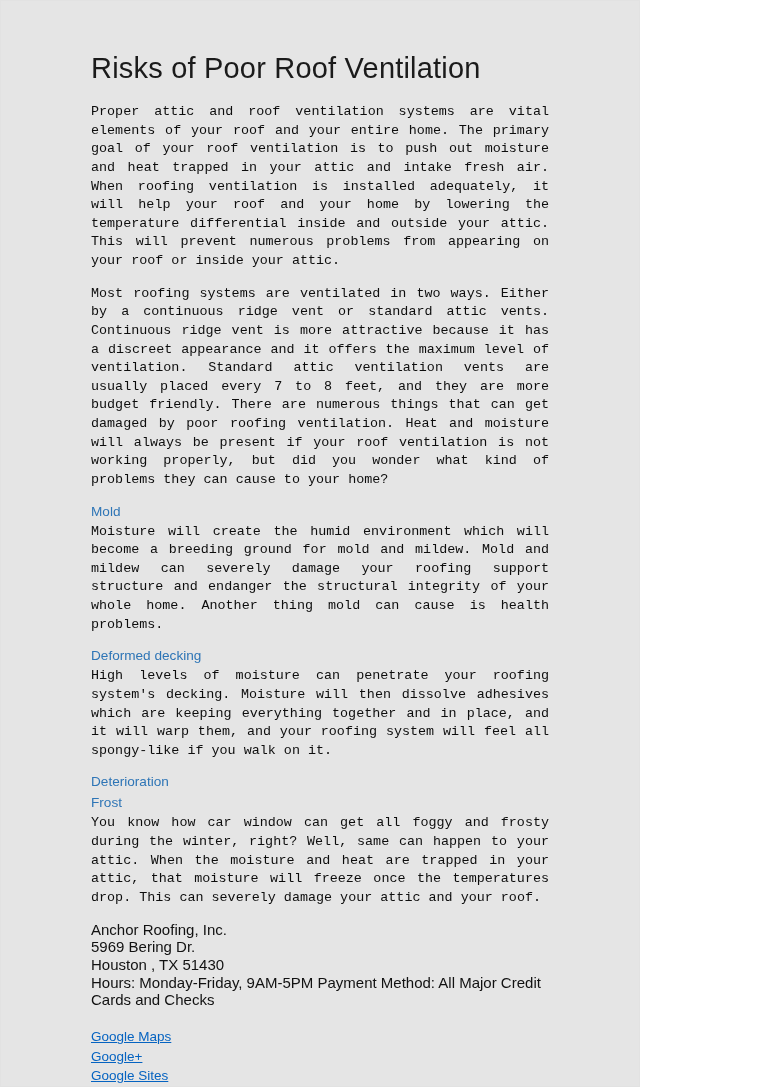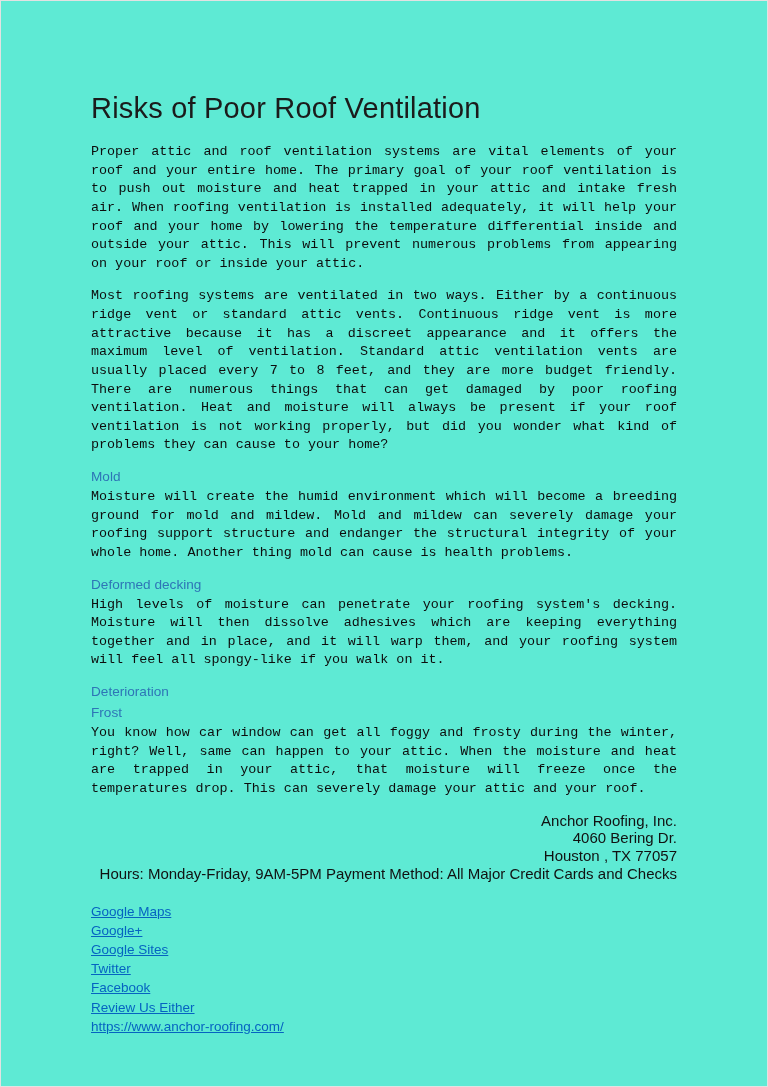--- a/index.html
+++ b/index.html
@@ -3,25 +3,25 @@
 <meta charset="utf-8">
 <style>
   * { box-sizing: border-box; margin: 0; padding: 0; }
   html, body {
     width: 768px;
     height: 1087px;
     background: #ffffff;
     font-family: "Liberation Sans", sans-serif;
   }
   .page {
-    width: 768px;
+    width: 640px;
     height: 1087px;
-    background: #5eead4;
+    background: #e5e5e5;
     box-shadow: inset 0 0 0 1px #e2e2e2;
-    padding: 92px 91px 0 91px;
+    padding: 52px 91px 0 91px;
     overflow: hidden;
   }
   .doc-title {
     font-size: 29px;
     font-weight: 400;
     color: #1b1b1b;
     letter-spacing: 0.2px;
     margin-bottom: 18px;
   }
   .doc-subtitle {
@@ -48,21 +48,20 @@
     margin-bottom: 4px;
   }
   .contact-block {
     margin-top: 10px;
     font-size: 15px;
     color: #111111;
     line-height: 1.12;
   }
   .contact-block .contact-line {
     margin-bottom: 1px;
-    text-align: right;
   }
   .links-block {
     margin-top: 21px;
     font-size: 13.5px;
     line-height: 1.2;
   }
   .links-block a {
     display: block;
     width: max-content;
     color: #0563c1;
@@ -88,22 +87,22 @@
   <h3 class="section-heading">Deformed decking</h3>
   <p class="body">High levels of moisture can penetrate your roofing system's decking. Moisture will then dissolve adhesives which are keeping everything together and in place, and it will warp them, and your roofing system will feel all spongy-like if you walk on it.</p>
 
   <h3 class="section-heading">Deterioration</h3>
 
   <h3 class="section-heading">Frost</h3>
   <p class="body">You know how car window can get all foggy and frosty during the winter, right? Well, same can happen to your attic. When the moisture and heat are trapped in your attic, that moisture will freeze once the temperatures drop. This can severely damage your attic and your roof.</p>
 
   <div class="contact-block">
     <div class="contact-line">Anchor Roofing, Inc.</div>
-    <div class="contact-line">4060 Bering Dr.</div>
-    <div class="contact-line">Houston , TX 77057</div>
+    <div class="contact-line">5969 Bering Dr.</div>
+    <div class="contact-line">Houston , TX 51430</div>
     <div class="contact-line">Hours: Monday-Friday, 9AM-5PM Payment Method: All Major Credit Cards and Checks</div>
   </div>
 
   <div class="links-block">
     <a href="#">Google Maps</a>
     <a href="#">Google+</a>
     <a href="#">Google Sites</a>
     <a href="#">Twitter</a>
     <a href="#">Facebook</a>
     <a href="#">Review Us Either</a>

